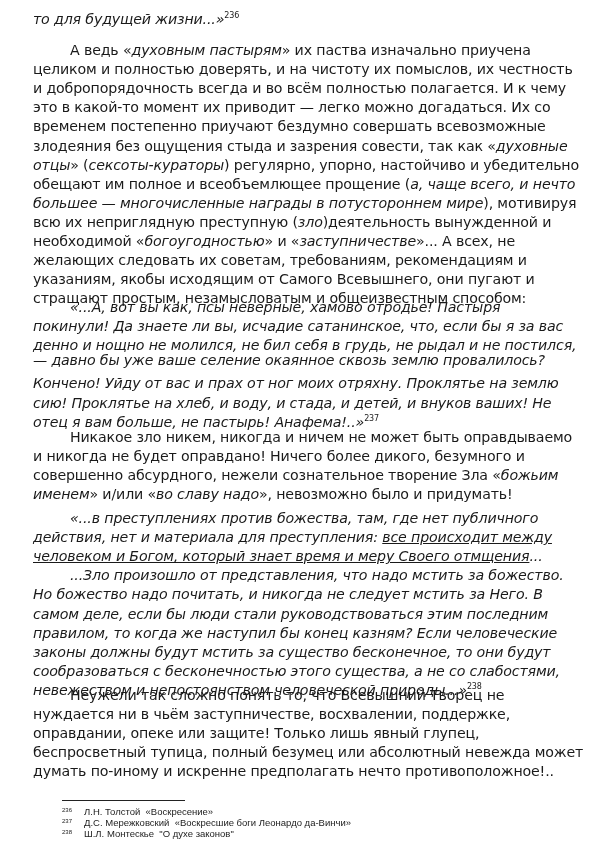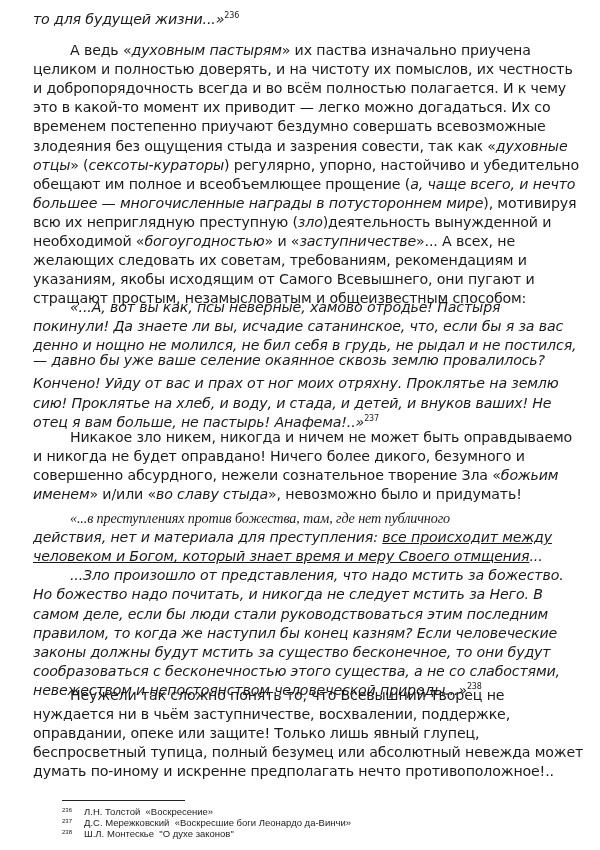--- a/index.html
+++ b/index.html
@@ -48,24 +48,24 @@
       <div class="line it" style="top: 336.2px;"><span>денно и нощно не молился, не бил себя в грудь, не рыдал и не постился,</span></div>
       <div class="line it" style="top: 351px;"><span>— давно бы уже ваше селение окаянное сквозь землю провалилось?</span></div>
       <div class="line it" style="top: 374.4px;"><span>Кончено! Уйду от вас и прах от ног моих отряхну. Проклятье на землю</span></div>
       <div class="line it" style="top: 393.5px;"><span>сию! Проклятье на хлеб, и воду, и стада, и детей, и внуков ваших! Не</span></div>
       <div class="line it" style="top: 412.6px;"><span>отец я вам больше, не пастырь! Анафема!..»</span><sup>237</sup></div>
     </div>
   <div id="p2">
       <div class="line indent" style="top: 428px;"><span>Никакое зло никем, никогда и ничем не может быть оправдываемо</span></div>
       <div class="line" style="top: 447.1px;"><span>и никогда не будет оправдано! Ничего более дикого, безумного и</span></div>
       <div class="line" style="top: 466.2px;"><span>совершенно абсурдного, нежели сознательное творение Зла «</span><span class="it">божьим</span></div>
-      <div class="line" style="top: 485.3px;"><span class="it">именем</span><span>» и/или «</span><span class="it">во славу стыда</span><span>», невозможно было и придумать!</span></div>
+      <div class="line" style="top: 485.3px;"><span class="it">именем</span><span>» и/или «</span><span class="it">во славу надо</span><span>», невозможно было и придумать!</span></div>
     </div>
   <div id="q2">
-      <div class="line indent it" style="top: 509px; font-family: Liberation Serif, serif;"><span>«...в преступлениях против божества, там, где нет публичного</span></div>
+      <div class="line indent it" style="top: 509px;"><span>«...в преступлениях против божества, там, где нет публичного</span></div>
       <div class="line it" style="top: 528.1px;"><span>действия, нет и материала для преступления: </span><span class="u">все происходит между</span></div>
       <div class="line it" style="top: 547.2px;"><span class="u">человеком и Богом, который знает время и меру Своего отмщения</span><span>...</span></div>
       <div class="line it indent" style="top: 566.3px;"><span>...Зло произошло от представления, что надо мстить за божество.</span></div>
       <div class="line it" style="top: 585.4px;"><span>Но божество надо почитать, и никогда не следует мстить за Него. В</span></div>
       <div class="line it" style="top: 604.5px;"><span>самом деле, если бы люди стали руководствоваться этим последним</span></div>
       <div class="line it" style="top: 623.6px;"><span>правилом, то когда же наступил бы конец казням? Если человеческие</span></div>
       <div class="line it" style="top: 642.7px;"><span>законы должны будут мстить за существо бесконечное, то они будут</span></div>
       <div class="line it" style="top: 661.8px;"><span>сообразоваться с бесконечностью этого существа, а не со слабостями,</span></div>
       <div class="line it" style="top: 680.9px;"><span>невежеством и непостоянством человеческой природы...»</span><sup>238</sup></div>
     </div>

